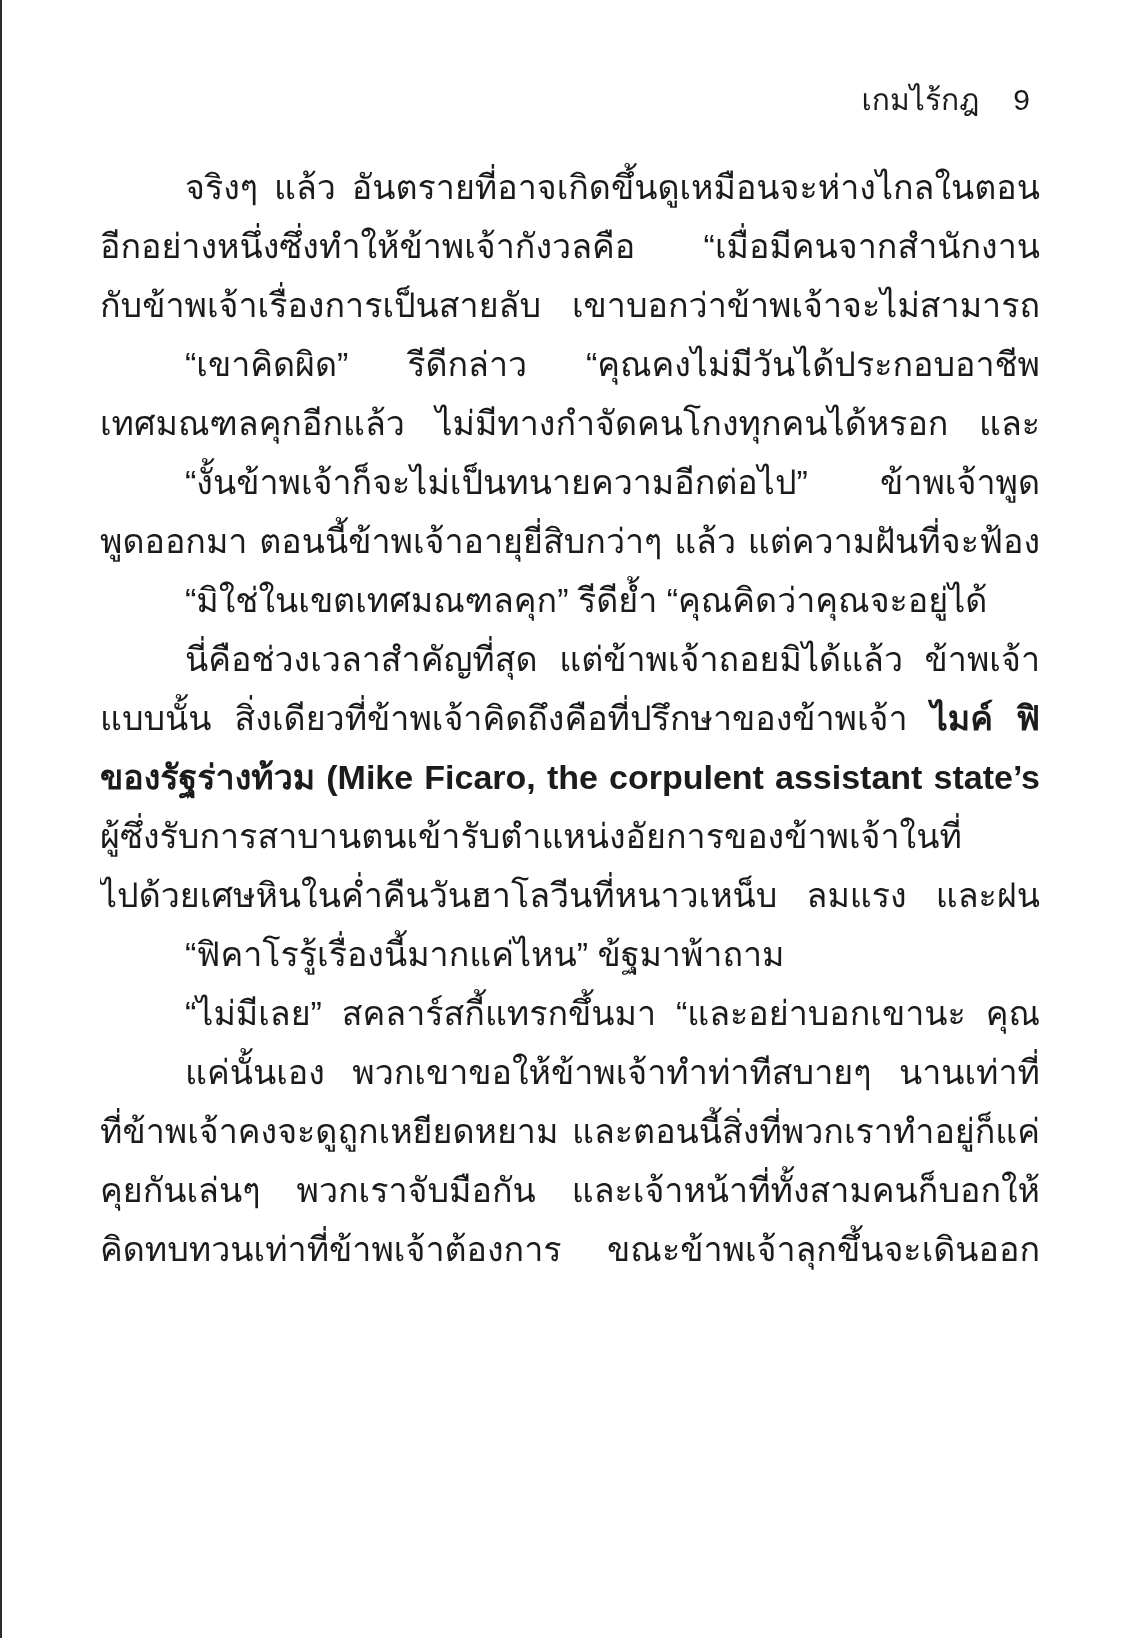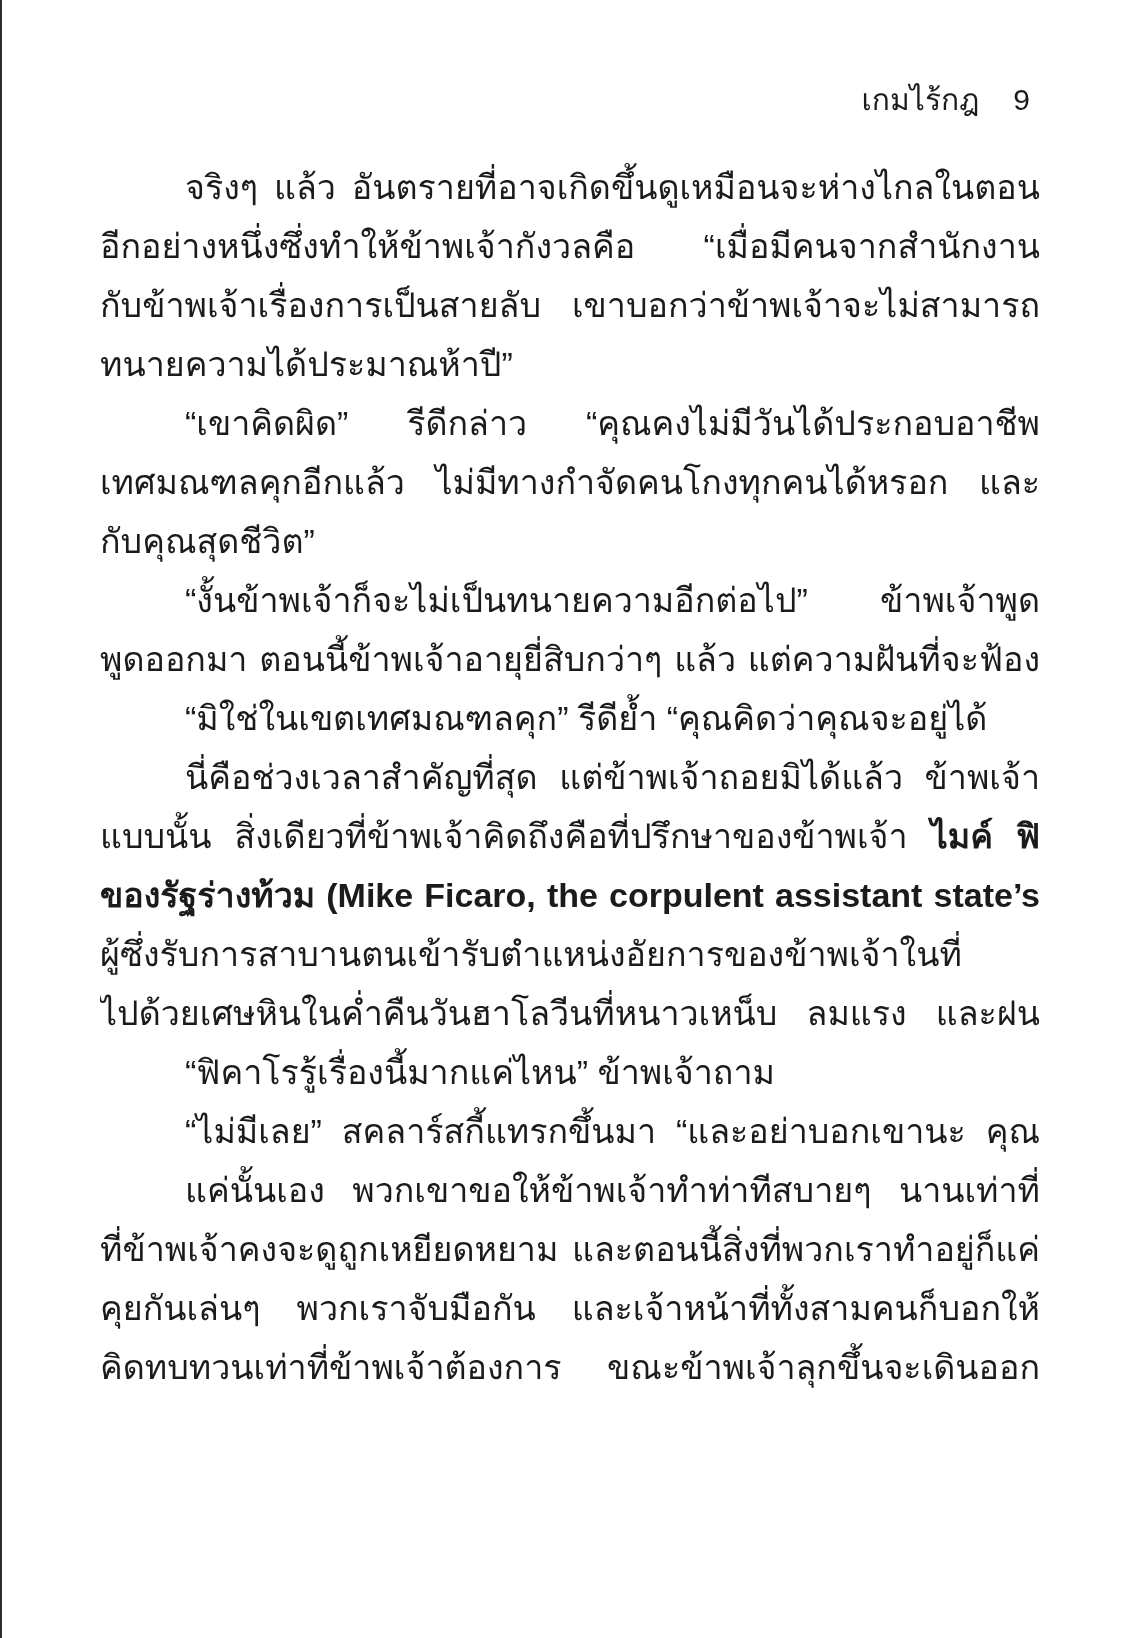--- a/index.html
+++ b/index.html
@@ -71,32 +71,30 @@
   <div class="edge-line"></div>
 
   <div class="page-header">
     <span class="running-title">เกมไร้กฎ</span><span class="page-number">9</span>
   </div>
 
   <div class="body-text">
       <div class="line indent justify"><span>จริงๆ แล้ว อันตรายที่อาจเกิดขึ้นดูเหมือนจะห่างไกลในตอนนั้น แต่ความกังวล</span></div>
       <div class="line justify"><span>อีกอย่างหนึ่งซึ่งทำให้ข้าพเจ้ากังวลคือ “เมื่อมีคนจากสำนักงานอัยการของรัฐมาพูด</span></div>
       <div class="line justify"><span>กับข้าพเจ้าเรื่องการเป็นสายลับ เขาบอกว่าข้าพเจ้าจะไม่สามารถประกอบอาชีพ</span></div>
-      <div class="line"><span>ทนายความได้ประมาณห้าปี”</span></div>
       <div class="line indent justify"><span>“เขาคิดผิด” รีดีกล่าว “คุณคงไม่มีวันได้ประกอบอาชีพทนายความในเขต</span></div>
       <div class="line justify"><span>เทศมณฑลคุกอีกแล้ว ไม่มีทางกำจัดคนโกงทุกคนได้หรอก และคนที่เหลืออยู่ก็จะสู้</span></div>
-      <div class="line"><span>กับคุณสุดชีวิต”</span></div>
       <div class="line indent justify"><span>“งั้นข้าพเจ้าก็จะไม่เป็นทนายความอีกต่อไป” ข้าพเจ้าพูดราวกับจะได้ยินตัวเอง</span></div>
       <div class="line justify"><span>พูดออกมา ตอนนี้ข้าพเจ้าอายุยี่สิบกว่าๆ แล้ว แต่ความฝันที่จะฟ้องร้องคดีสำคัญๆ</span></div>
       <div class="line indent"><span>“มิใช่ในเขตเทศมณฑลคุก” รีดีย้ำ “คุณคิดว่าคุณจะอยู่ได้ไหม?”</span></div>
       <div class="line indent justify"><span>นี่คือช่วงเวลาสำคัญที่สุด แต่ข้าพเจ้าถอยมิได้แล้ว ข้าพเจ้ามิได้ถูกเลี้ยงดูมา</span></div>
       <div class="line justify"><span>แบบนั้น สิ่งเดียวที่ข้าพเจ้าคิดถึงคือที่ปรึกษาของข้าพเจ้า </span><span class="bold">ไมค์ ฟิคาโร ผู้ช่วยอัยการ</span></div>
       <div class="line justify"><span class="bold">ของรัฐร่างท้วม (Mike Ficaro, the corpulent assistant state’s attorney)</span></div>
       <div class="line justify"><span>ผู้ซึ่งรับการสาบานตนเข้ารับตำแหน่งอัยการของข้าพเจ้าในที่รกร้างว่างเปล่าที่เต็ม</span></div>
       <div class="line justify"><span>ไปด้วยเศษหินในค่ำคืนวันฮาโลวีนที่หนาวเหน็บ ลมแรง และฝนตก เมื่อสามปีก่อน</span></div>
-      <div class="line indent"><span>“ฟิคาโรรู้เรื่องนี้มากแค่ไหน” ข้าพเจ้าถาม</span></div>
+      <div class="line indent"><span>“ฟิคาโรรู้เรื่องนี้มากแค่ไหน” ข้ฐมาพ้าถาม</span></div>
       <div class="line indent justify"><span>“ไม่มีเลย” สคลาร์สกี้แทรกขึ้นมา “และอย่าบอกเขานะ คุณจะมีประสิทธิภาพ</span></div>
       <div class="line indent justify"><span>แค่นั้นเอง พวกเขาขอให้ข้าพเจ้าทำท่าทีสบายๆ นานเท่าที่จำเป็น เหมือนคน</span></div>
       <div class="line justify"><span>ที่ข้าพเจ้าคงจะดูถูกเหยียดหยาม และตอนนี้สิ่งที่พวกเราทำอยู่ก็แค่นั่งล้อมโต๊ะ</span></div>
       <div class="line justify"><span>คุยกันเล่นๆ พวกเราจับมือกัน และเจ้าหน้าที่ทั้งสามคนก็บอกให้ข้าพเจ้าใช้เวลา</span></div>
       <div class="line justify"><span>คิดทบทวนเท่าที่ข้าพเจ้าต้องการ ขณะข้าพเจ้าลุกขึ้นจะเดินออกไป รีดีก็นึกอะไร</span></div>
     </div>
 </div>
 
 </body></html>

